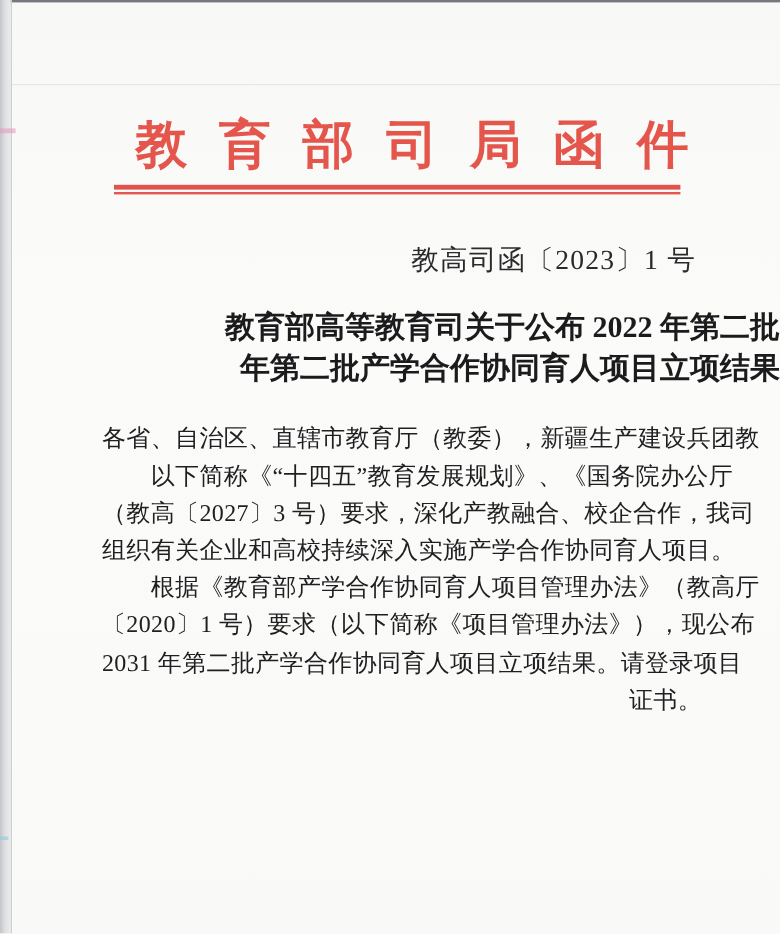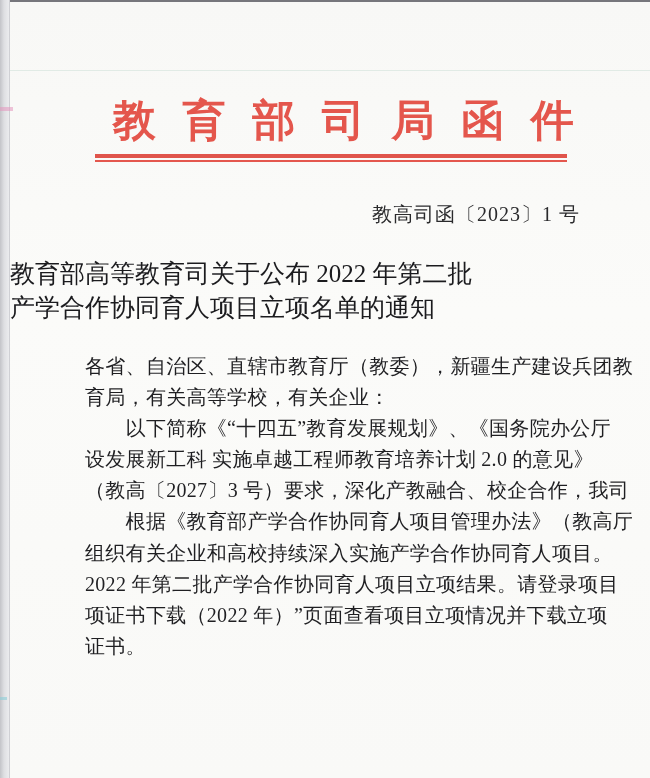--- a/index.html
+++ b/index.html
@@ -48,72 +48,71 @@
     font-family: "Liberation Serif", serif;
   }
   .masthead-rule {
     position: absolute; top: 154px; left: 95px; width: 472px; height: 2px;
     border-top: 4px solid #e0544b;
     border-bottom: 2px solid #e4574e;
   }
   
   .doc-number {
     position: absolute; top: 201px; right: 70px;
-    font-size: 20px; color: #2a2a2c;
+    font-size: 23px; color: #2a2a2c;
     letter-spacing: 1px;
     white-space: nowrap;
     font-family: "Liberation Serif", serif;
   }
   
   .title {
     position: absolute; top: 257px; left: 10px; width: 640px;
-    text-align: left;
-    font-size: 25px; font-weight: 400;
+    text-align: right;
+    font-size: 25px; font-weight: 700;
     color: #1b1b1e;
     line-height: 34px;
     font-family: "Liberation Serif", serif;
   }
   
   .body-text {
     position: absolute; top: 351px; left: 85px; width: 500px;
     font-size: 20px;
     color: #1f1f22;
     line-height: 31.1px;
     font-family: "Liberation Serif", serif;
   }
   .body-text .line {
     white-space: nowrap;
     letter-spacing: 0.3px;
+    text-align: right;
   }
 </style>
 </head>
 <body>
 
 <div class="paper">
   <div class="scan-top"></div>
   <div class="scan-left"></div>
   <div class="scan-faint-line"></div>
   <div class="scan-tick-pink"></div>
   <div class="scan-tick-teal"></div>
 
   <div class="masthead">教育部司局函件</div>
   <div class="masthead-rule"></div>
 
   <div class="doc-number">教高司函〔2023〕1 号</div>
 
   <div class="title">
     <div>教育部高等教育司关于公布 2022 年第二批</div>
-    <div>产学合作协同育人项目立项名单的通知</div>
+    <div>年第二批产学合作协同育人项目立项结果</div>
   </div>
 
   <div class="body-text">
     <div class="line">各省、自治区、直辖市教育厅（教委），新疆生产建设兵团教</div>
-    <div class="line">育局，有关高等学校，有关企业：</div>
     <div class="line">　　以下简称《“十四五”教育发展规划》、《国务院办公厅</div>
-    <div class="line">设发展新工科 实施卓越工程师教育培养计划 2.0 的意见》</div>
     <div class="line">（教高〔2027〕3 号）要求，深化产教融合、校企合作，我司</div>
+    <div class="line">组织有关企业和高校持续深入实施产学合作协同育人项目。</div>
     <div class="line">　　根据《教育部产学合作协同育人项目管理办法》（教高厅</div>
-    <div class="line">组织有关企业和高校持续深入实施产学合作协同育人项目。</div>
-    <div class="line">2022 年第二批产学合作协同育人项目立项结果。请登录项目</div>
-    <div class="line">项证书下载（2022 年）”页面查看项目立项情况并下载立项</div>
+    <div class="line">〔2020〕1 号）要求（以下简称《项目管理办法》），现公布</div>
+    <div class="line">2031 年第二批产学合作协同育人项目立项结果。请登录项目</div>
     <div class="line">证书。</div>
   </div>
 </div>
 
 </body></html>

